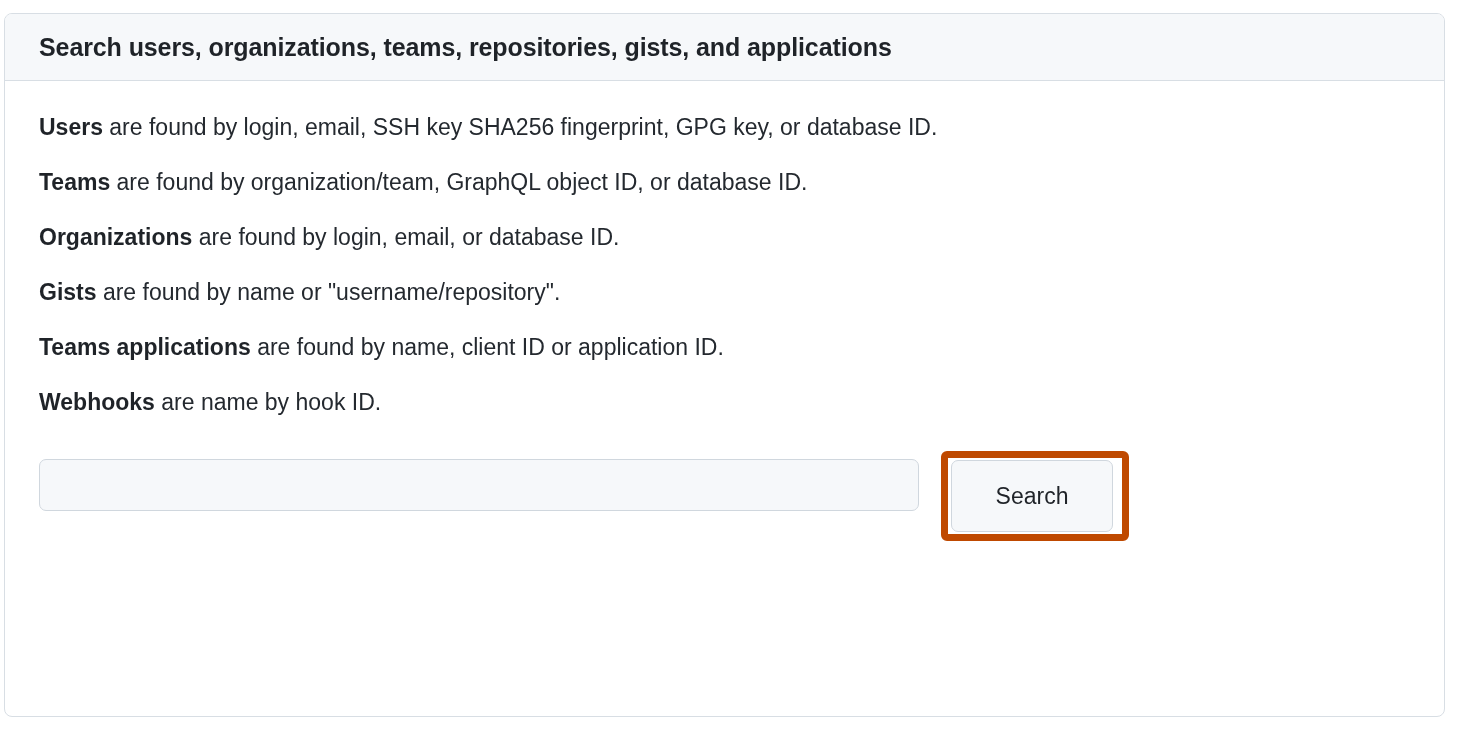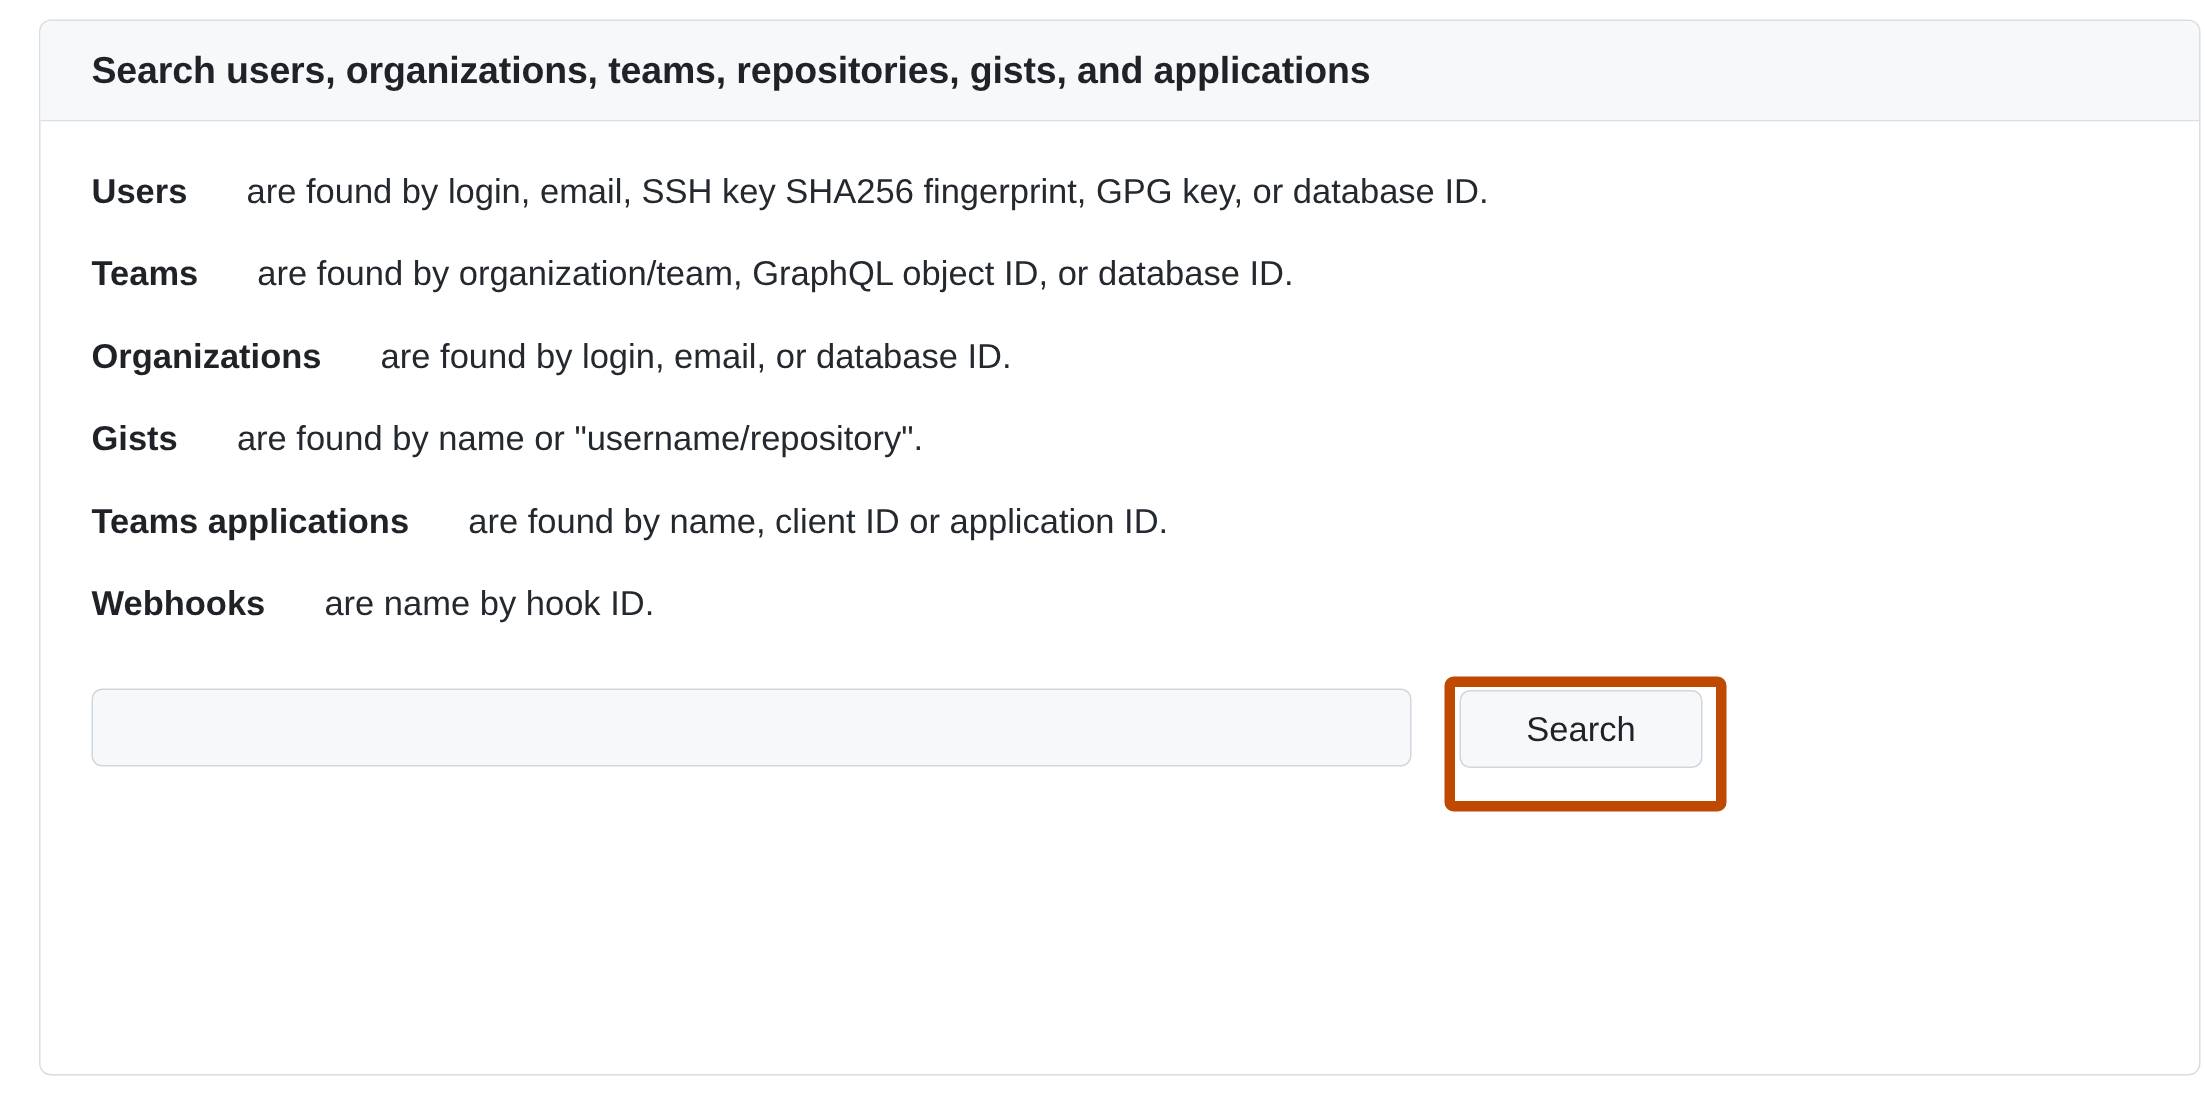--- a/index.html
+++ b/index.html
@@ -17,21 +17,21 @@
   .page {
     position: relative;
     width: 1470px;
     height: 736px;
     overflow: hidden;
   }
 
   
   .card {
     position: absolute;
-    left: 26px;
+    left: 4px;
     top: 13px;
     width: 1441px;
     height: 704px;
     box-sizing: border-box;
     border: 1px solid #d8dee4;
     border-radius: 8px;
     background: #ffffff;
   }
 
   .card-header {
@@ -67,21 +67,20 @@
     white-space: nowrap;
   }
   .desc-line .term {
     font-weight: bold;
     color: #1f2328;
     margin-top: 40px;
   }
   .desc-line .rest {
     font-weight: normal;
     color: #24292f;
-    margin-left: 33px;
   }
 
   
   .form-row {
     position: relative;
     margin-top: 22px;
     height: 90px;
   }
 
   .search-input {
@@ -115,21 +114,21 @@
     border: 7px solid #bf4900;
     border-radius: 6px;
     pointer-events: none;
   }
 
   .search-button {
     position: absolute;
     left: 912px;
     top: 8px;
     width: 162px;
-    height: 52px;
+    height: 72px;
     box-sizing: border-box;
     font-family: "Liberation Sans", sans-serif;
     font-size: 23px;
     color: #1f2328;
     background: #f6f8fa;
     border: 1px solid #d0d7de;
     border-radius: 7px;
     cursor: pointer;
     display: flex;
     align-items: center;

